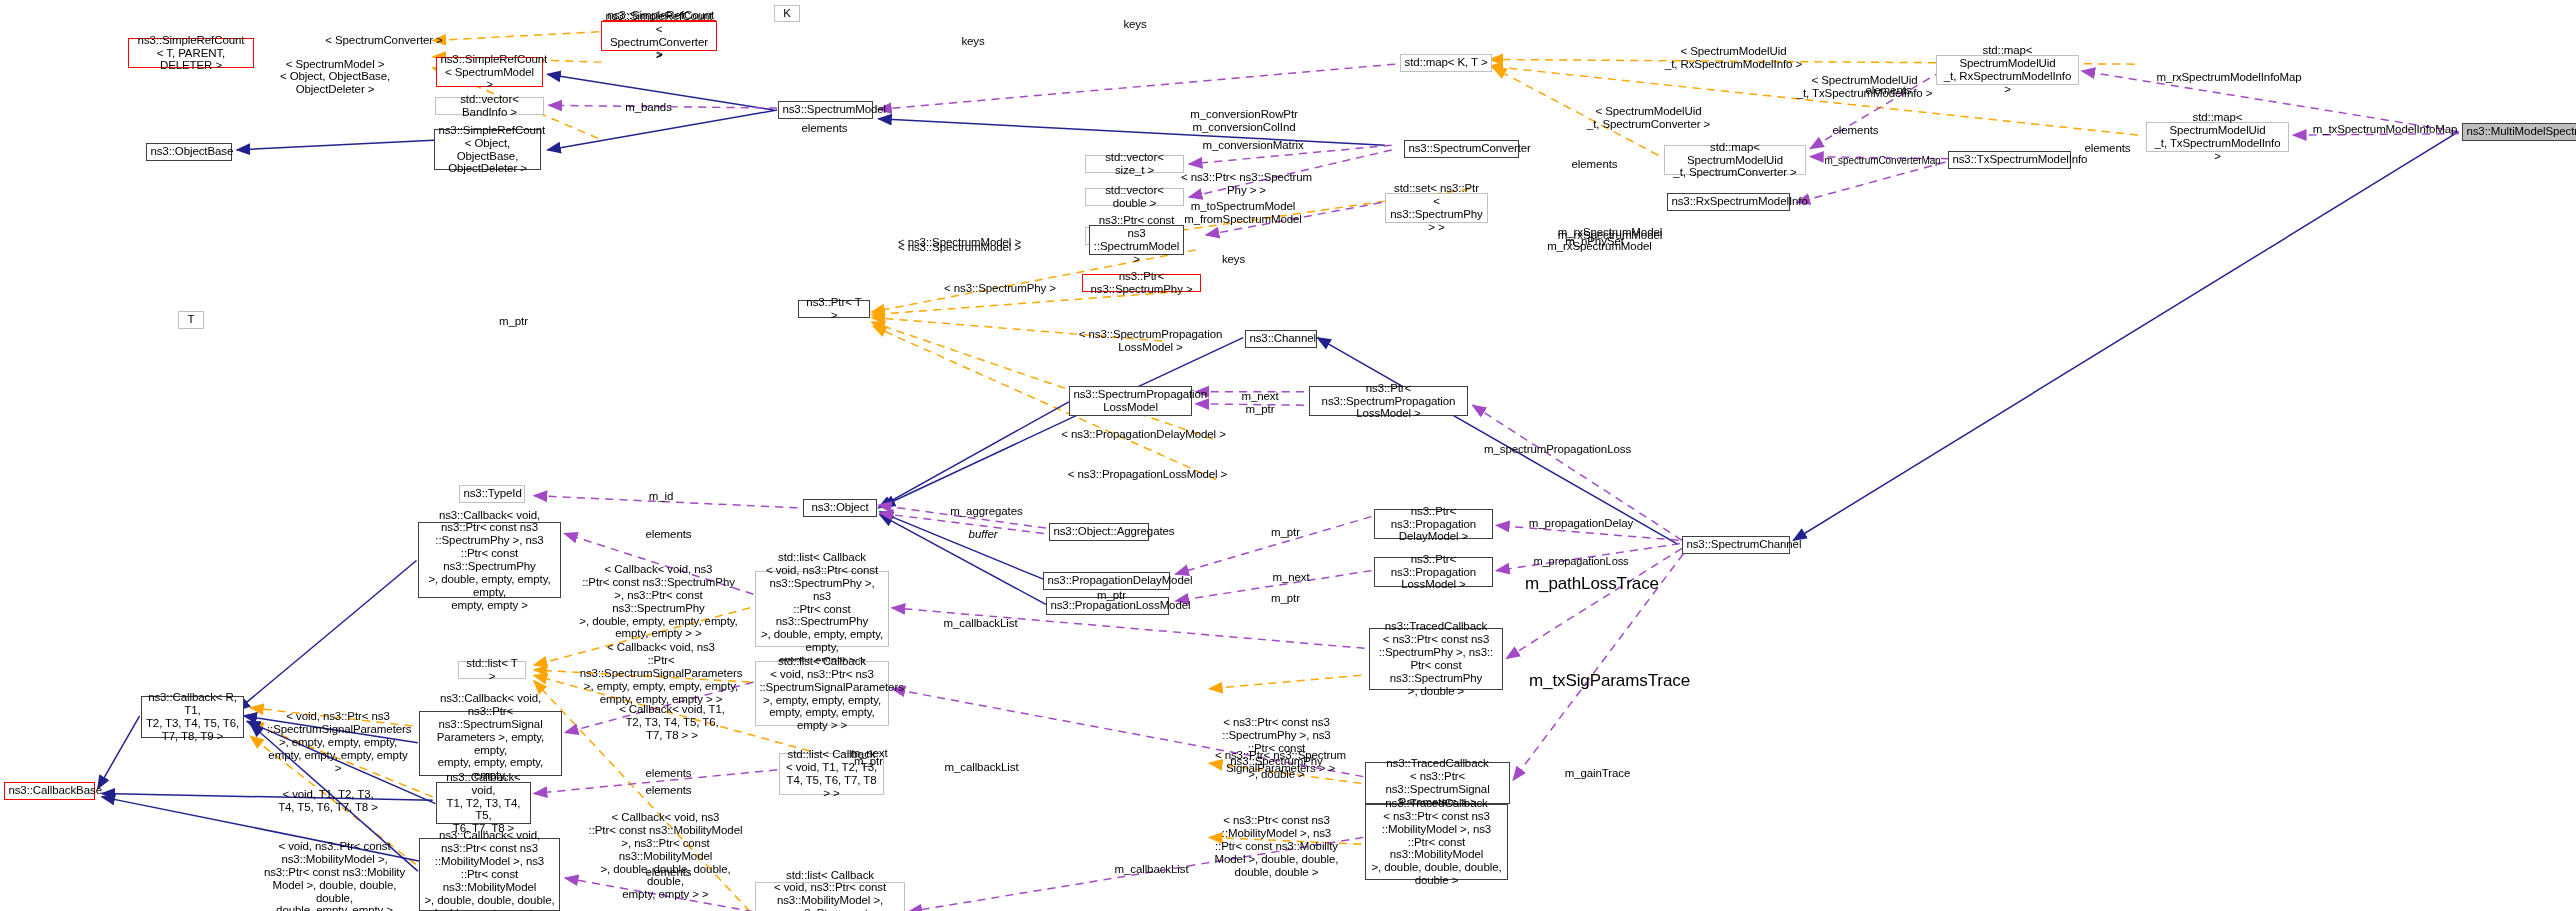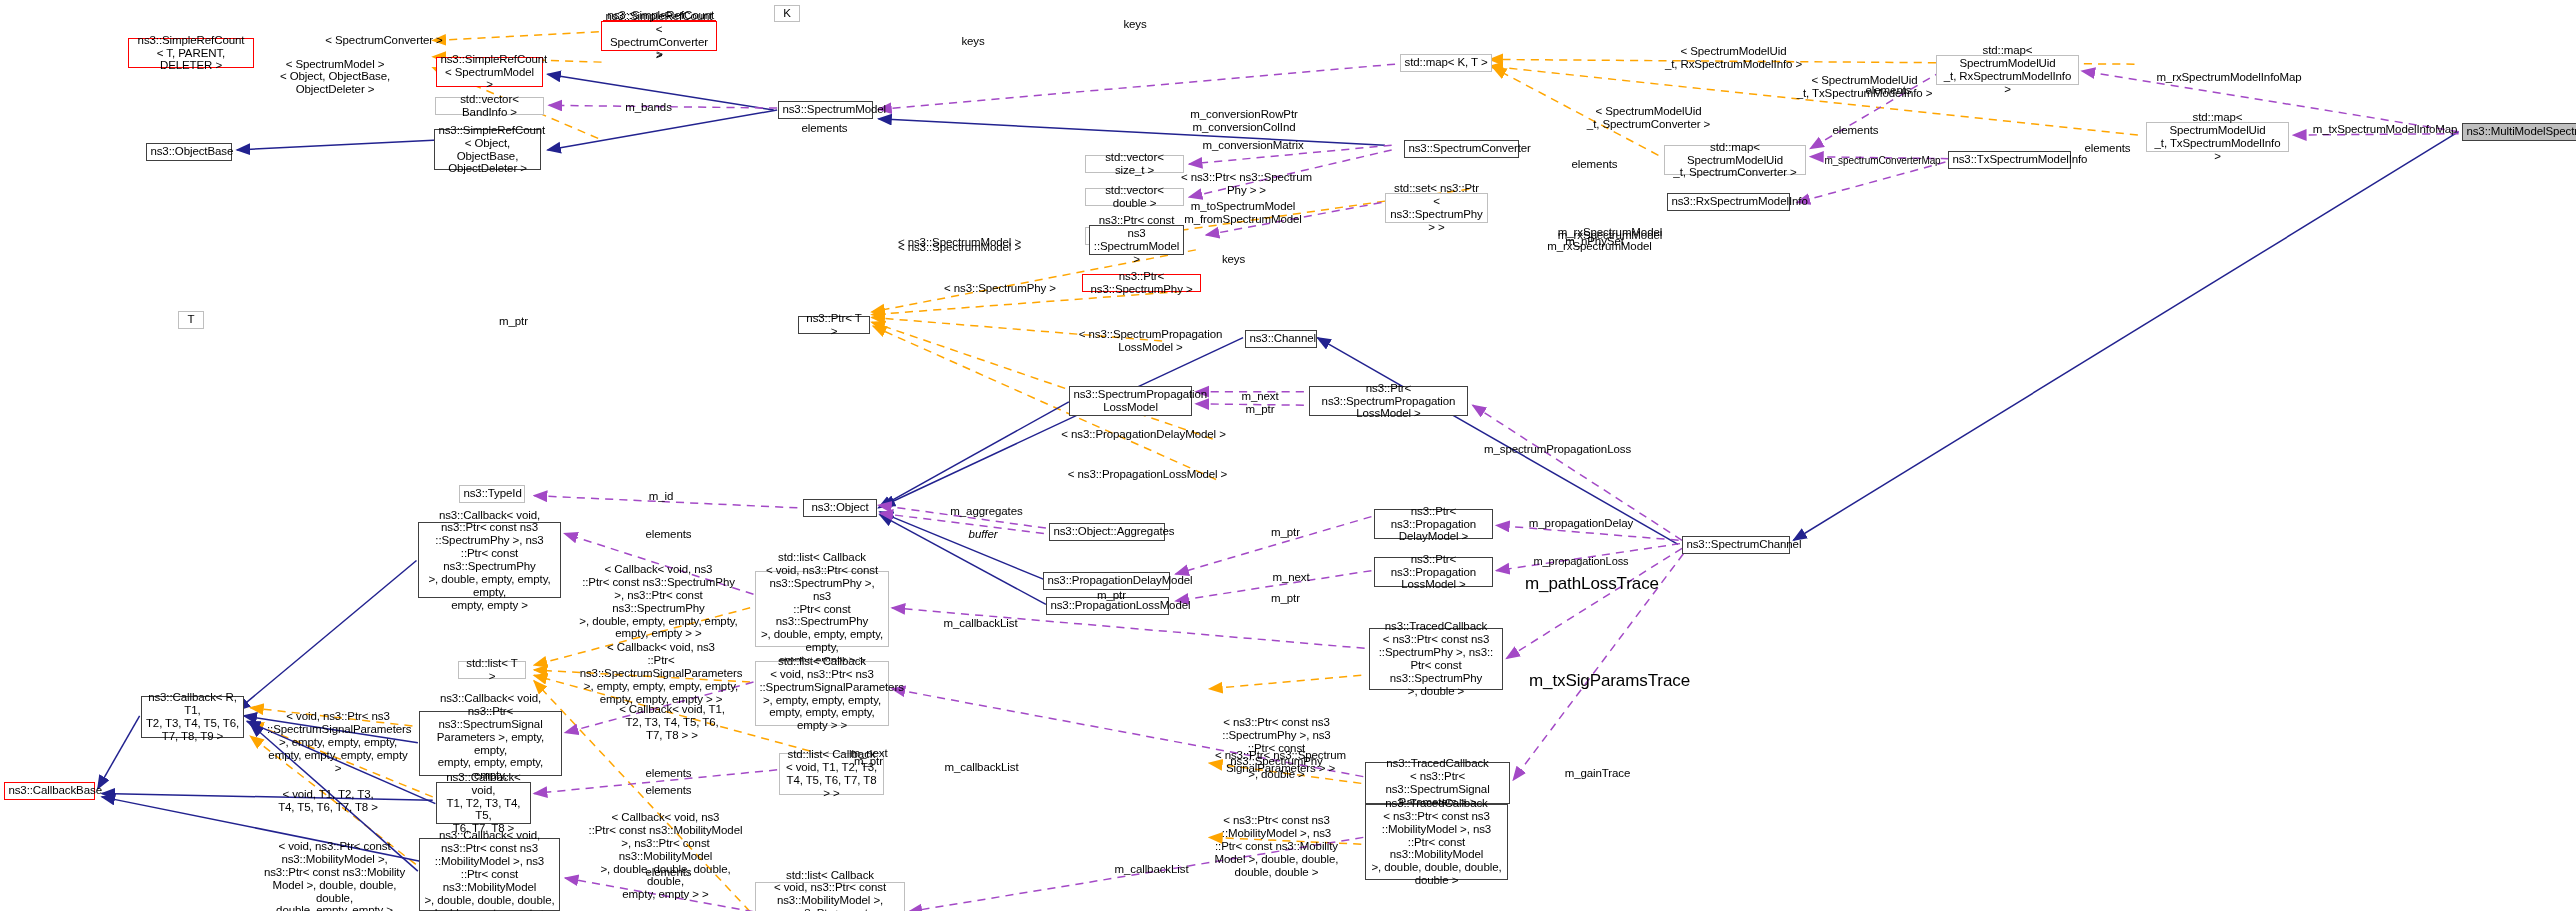--- a/index.html
+++ b/index.html
@@ -164,29 +164,29 @@
       <div class="node b-grey" style="left: 1664px; top: 145px; width: 142px; min-height: 30px; height: 30px; font-size: 11.5px;"><span>std::map&lt; SpectrumModelUid
 _t, SpectrumConverter &gt;</span></div>
       <div class="node b-grey" style="left: 1936px; top: 55px; width: 143px; min-height: 30px; height: 30px; font-size: 11.5px;"><span>std::map&lt; SpectrumModelUid
 _t, RxSpectrumModelInfo &gt;</span></div>
       <div class="node b-grey" style="left: 2146px; top: 122px; width: 143px; min-height: 30px; height: 30px; font-size: 11.5px;"><span>std::map&lt; SpectrumModelUid
 _t, TxSpectrumModelInfo &gt;</span></div>
       <div class="node b-dark" style="left: 1667px; top: 193px; width: 123px; min-height: 17.6px; height: 17.6px; font-size: 11.5px;"><span>ns3::RxSpectrumModelInfo</span></div>
       <div class="node b-dark" style="left: 1948px; top: 151px; width: 123px; min-height: 17.6px; height: 17.6px; font-size: 11.5px;"><span>ns3::TxSpectrumModelInfo</span></div>
       <div class="node b-fill" style="left: 2462px; top: 123px; width: 149px; min-height: 17.6px; height: 17.6px; font-size: 11.5px;"><span>ns3::MultiModelSpectrumChannel</span></div>
       <div class="node b-grey" style="left: 178px; top: 311px; width: 26px; min-height: 17.6px; height: 17.6px; font-size: 11.5px;"><span>T</span></div>
-      <div class="node b-dark" style="left: 798px; top: 316px; width: 72px; min-height: 17.6px; height: 17.6px; font-size: 11.5px;"><span>ns3::Ptr&lt; T &gt;</span></div>
+      <div class="node b-dark" style="left: 798px; top: 300px; width: 72px; min-height: 17.6px; height: 17.6px; font-size: 11.5px;"><span>ns3::Ptr&lt; T &gt;</span></div>
       <div class="node b-dark" style="left: 1245px; top: 330px; width: 72px; min-height: 17.6px; height: 17.6px; font-size: 11.5px;"><span>ns3::Channel</span></div>
       <div class="node b-dark" style="left: 1069px; top: 386px; width: 123px; min-height: 30px; height: 30px; font-size: 11.5px;"><span>ns3::SpectrumPropagation
 LossModel</span></div>
       <div class="node b-dark" style="left: 1309px; top: 386px; width: 159px; min-height: 30px; height: 30px; font-size: 11.5px;"><span>ns3::Ptr&lt; ns3::SpectrumPropagation
 LossModel &gt;</span></div>
       <div class="node b-grey" style="left: 459px; top: 485px; width: 66px; min-height: 17.6px; height: 17.6px; font-size: 11.5px;"><span>ns3::TypeId</span></div>
       <div class="node b-dark" style="left: 803px; top: 499px; width: 74px; min-height: 17.6px; height: 17.6px; font-size: 11.5px;"><span>ns3::Object</span></div>
-      <div class="node b-dark" style="left: 1049px; top: 523px; width: 116px; min-height: 17.6px; height: 17.6px; font-size: 11.5px;"><span>ns3::Object::Aggregates</span></div>
+      <div class="node b-dark" style="left: 1049px; top: 523px; width: 100px; min-height: 17.6px; height: 17.6px; font-size: 11.5px;"><span>ns3::Object::Aggregates</span></div>
       <div class="node b-dark" style="left: 1043px; top: 572px; width: 127px; min-height: 17.6px; height: 17.6px; font-size: 11.5px;"><span>ns3::PropagationDelayModel</span></div>
       <div class="node b-dark" style="left: 1046px; top: 597px; width: 123px; min-height: 17.6px; height: 17.6px; font-size: 11.5px;"><span>ns3::PropagationLossModel</span></div>
       <div class="node b-dark" style="left: 1374px; top: 509px; width: 119px; min-height: 30px; height: 30px; font-size: 11.5px;"><span>ns3::Ptr&lt; ns3::Propagation
 DelayModel &gt;</span></div>
       <div class="node b-dark" style="left: 1374px; top: 557px; width: 119px; min-height: 30px; height: 30px; font-size: 11.5px;"><span>ns3::Ptr&lt; ns3::Propagation
 LossModel &gt;</span></div>
       <div class="node b-dark" style="left: 1682px; top: 536px; width: 108px; min-height: 17.6px; height: 17.6px; font-size: 11.5px;"><span>ns3::SpectrumChannel</span></div>
       <div class="node b-dark" style="left: 418px; top: 522px; width: 143px; min-height: 76px; height: 76px; font-size: 11.5px;"><span>ns3::Callback&lt; void,
  ns3::Ptr&lt; const ns3
 ::SpectrumPhy &gt;, ns3

